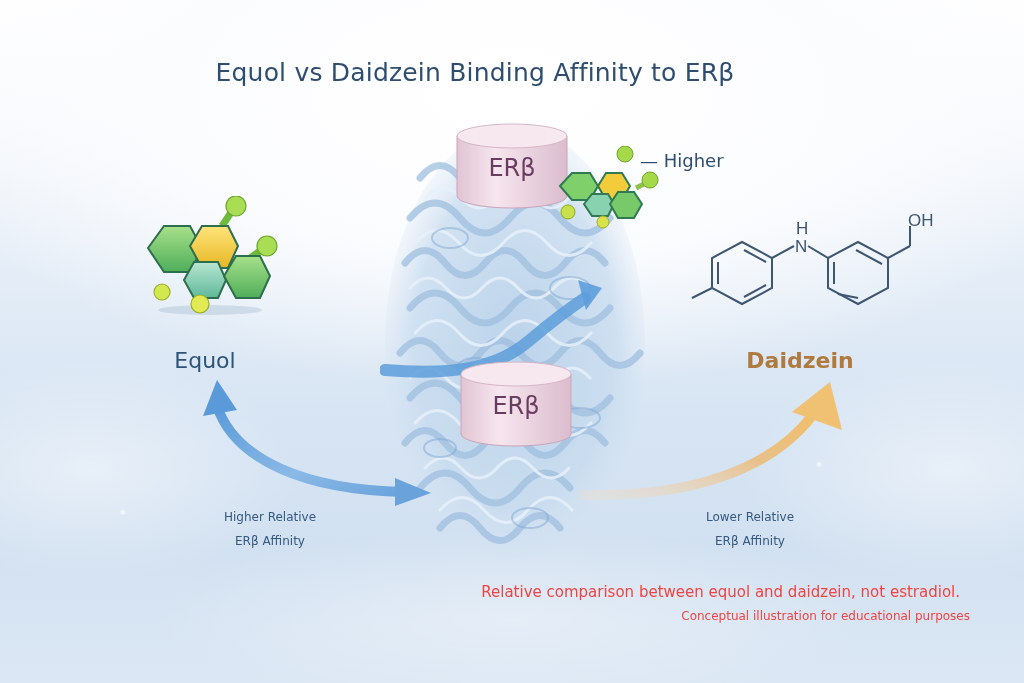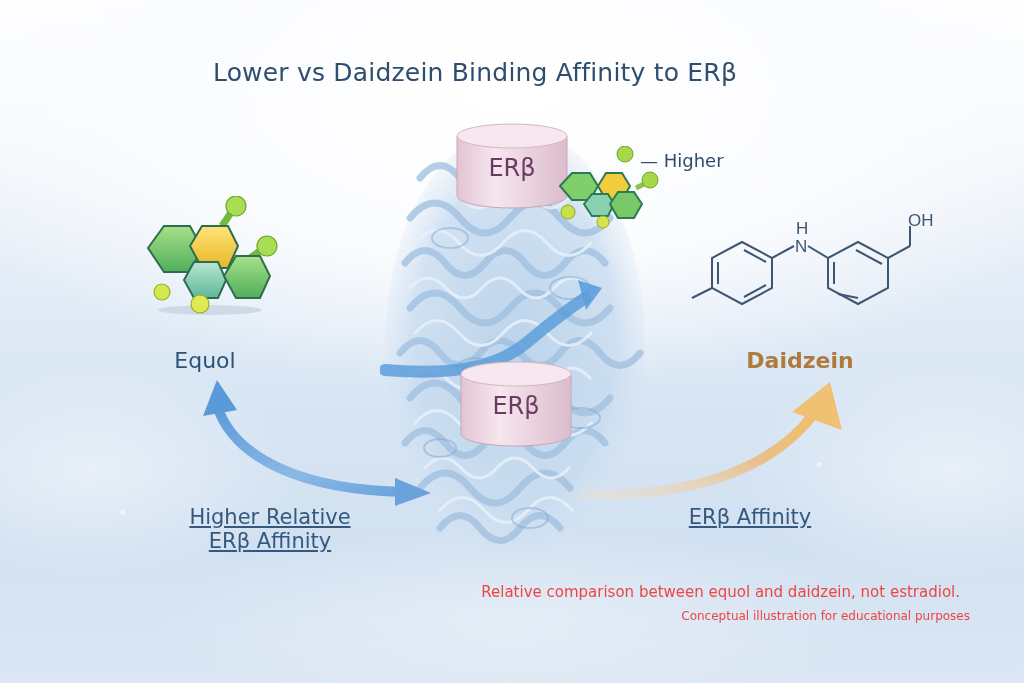--- a/index.html
+++ b/index.html
@@ -39,38 +39,38 @@
   .mol-label {
     position: absolute; font-size: 22px; margin-top: 8px;
   }
   .equol-lbl { left: 120px; width: 170px; top: 340px; text-align: center; color: #2c5479; }
   .daidzein-lbl { left: 720px; width: 160px; top: 340px; text-align: center; color: #b07a3e; font-weight: bold; }
   .bound-lbl {
     position: absolute; left: 640px; top: 150px; font-size: 18px; color: #2f4d6f;
   }
   .struct { position: absolute; left: 686px; top: 210px; width: 260px; height: 110px; }
   .aff {
-    position: absolute; font-size: 21px; color: #35597e; text-align: center; line-height: 24px; text-decoration: underline;
+    position: absolute; font-size: 12px; color: #35597e; text-align: center; line-height: 24px;
   }
   .aff.high { left: 150px; width: 240px; top: 505px; }
   .aff.low { left: 635px; width: 230px; top: 505px; }
   .note {
     position: absolute; left: 0; width: 960px; text-align: right; color: #ef4444;
   }
   .note.n1 { top: 583px; font-size: 15px; }
   .note.n2 { top: 609px; font-size: 12px; left: 0; width: 970px; }
   svg { display: block; }
 </style>
 </head>
 <body>
 
 <div class="canvas">
   <div class="frost"></div>
 
-  <div class="title">Lower vs Daidzein Binding Affinity to ERβ</div>
+  <div class="title">Equol vs Daidzein Binding Affinity to ERβ</div>
 
   <div class="protein">
     <svg width="270" height="440" viewBox="0 0 270 440">
       <defs>
         <radialGradient id="pg" cx="50%" cy="50%" r="55%">
           <stop offset="0%" stop-color="#b9d2ea" stop-opacity="0.95"></stop>
           <stop offset="70%" stop-color="#c7dbef" stop-opacity="0.8"></stop>
           <stop offset="100%" stop-color="#d9e6f3" stop-opacity="0"></stop>
         </radialGradient>
       </defs>
@@ -235,18 +235,19 @@
       <path d="M0 115 C 110 118, 190 90, 232 36" fill="none" stroke="url(#ga)" stroke-width="10" stroke-linecap="round"></path>
       <polygon points="212,32 250,2 262,50" fill="#f0c173"></polygon>
     </svg>
   </div>
 
   <div class="aff high">
     <div>Higher Relative</div>
     <div>ERβ Affinity</div>
   </div>
   <div class="aff low">
+    <div>Lower Relative</div>
     <div>ERβ Affinity</div>
   </div>
 
   <div class="note n1">Relative comparison between equol and daidzein, not estradiol.</div>
   <div class="note n2">Conceptual illustration for educational purposes</div>
 </div>
 
 </body></html>

